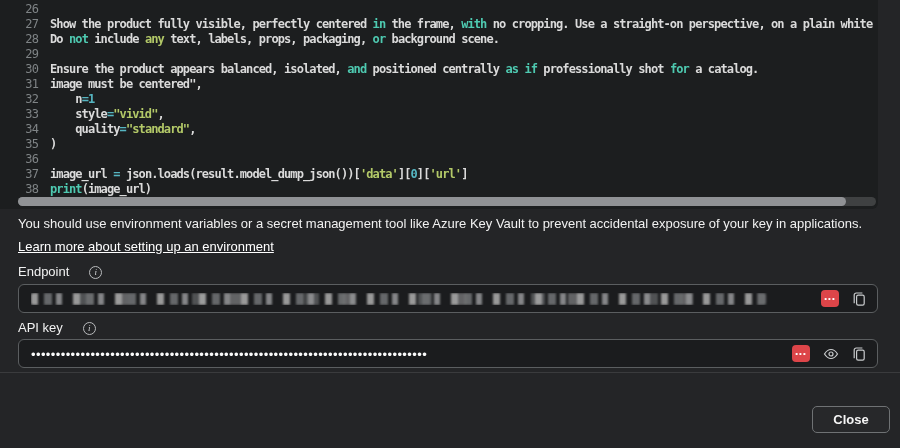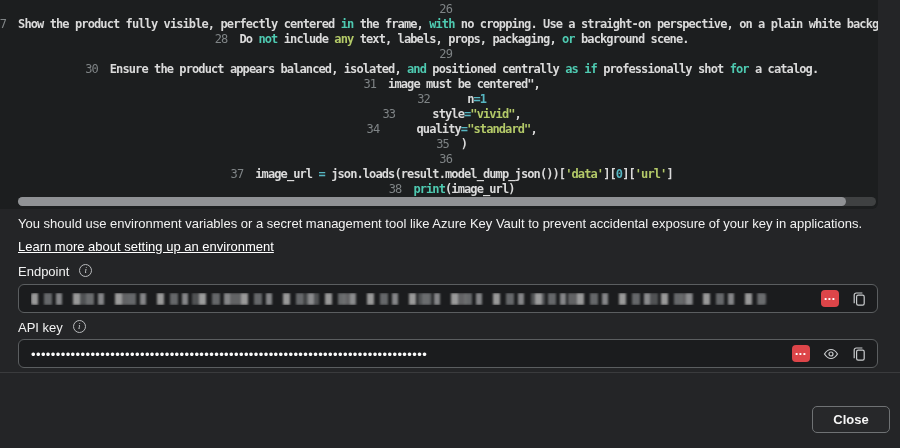--- a/index.html
+++ b/index.html
@@ -19,21 +19,21 @@
     border-radius:0 0 6px 0;
     overflow:hidden;
   }
   .code-lines {
     position:absolute; top:2px; left:0; right:0;
     font-family:"DejaVu Sans Mono", monospace;
     font-size:12px; line-height:15px; font-weight:600;
     letter-spacing:-0.9px;
     white-space:pre;
   }
-  .code-line { display:flex; height:15px;justify-content:center; }
+  .code-line { display:flex; height:15px; }
   .ln {
     flex:0 0 50px; text-align:right; padding-right:12px;
     color:#7f8486; font-weight:500;
   }
   .lc { white-space:pre; }
 
   .hscrollbar {
     position:absolute; left:18px; top:197px;
     width:858px; height:9px;
     background:#3f4142; border-radius:5px;
@@ -50,21 +50,21 @@
     font-size:13px; color:#f1f1f1; white-space:nowrap; overflow:hidden;
   }
   .env-link {
     position:absolute; top:239px; left:18px;
     font-size:13px; color:#ffffff; text-decoration:underline; cursor:pointer;
   }
 
   
   .label-row {
     position:absolute; left:18px;
-    display:flex; align-items:flex-start; gap:10px;
+    display:flex; align-items:flex-end; gap:20px;
     font-size:13px; color:#f1f1f1;
   }
   .label-endpoint { top:264px; }
   .label-apikey   { top:320px; }
   .info-icon {
     width:13px; height:13px; border:1px solid #b9bbbd; border-radius:50%;
     display:inline-flex; align-items:center; justify-content:center;
     font-size:9px; font-style:italic; font-family:"Liberation Serif", serif;
     color:#d3d5d7; line-height:1; cursor:default;
   }

